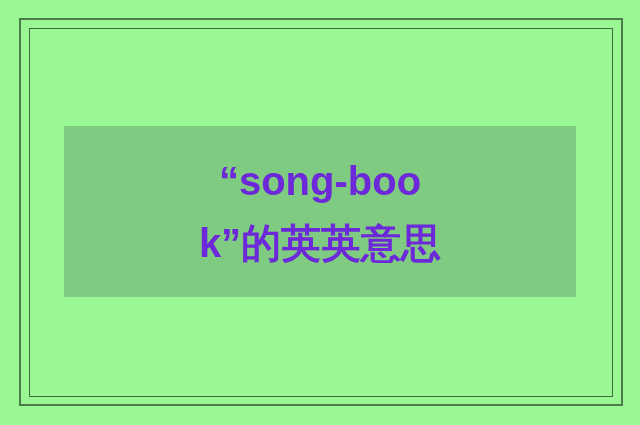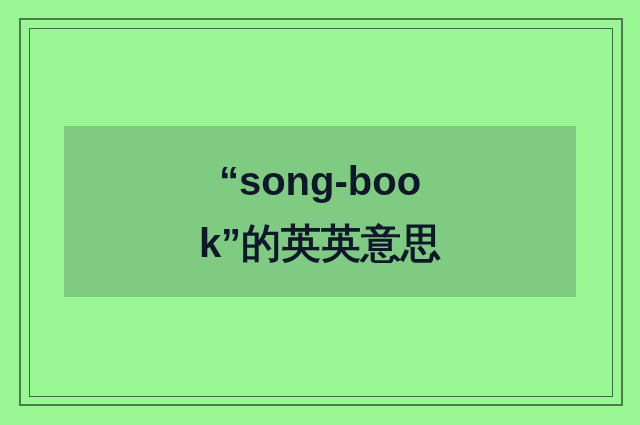--- a/index.html
+++ b/index.html
@@ -51,21 +51,21 @@
     width: 512px;
     height: 171px;
     background: #7ecb81;
     display: flex;
     align-items: center;
     justify-content: center;
     box-sizing: border-box;
   }
 
   .headline {
-    color: #0f172a;
+    color: #6d28d9;
     font-size: 40px;
     font-weight: bold;
     line-height: 1.55;
     text-align: center;
     letter-spacing: 0px;
     width: 258px;
     word-break: break-all;
     margin: 0;
     padding: 0;
   }

